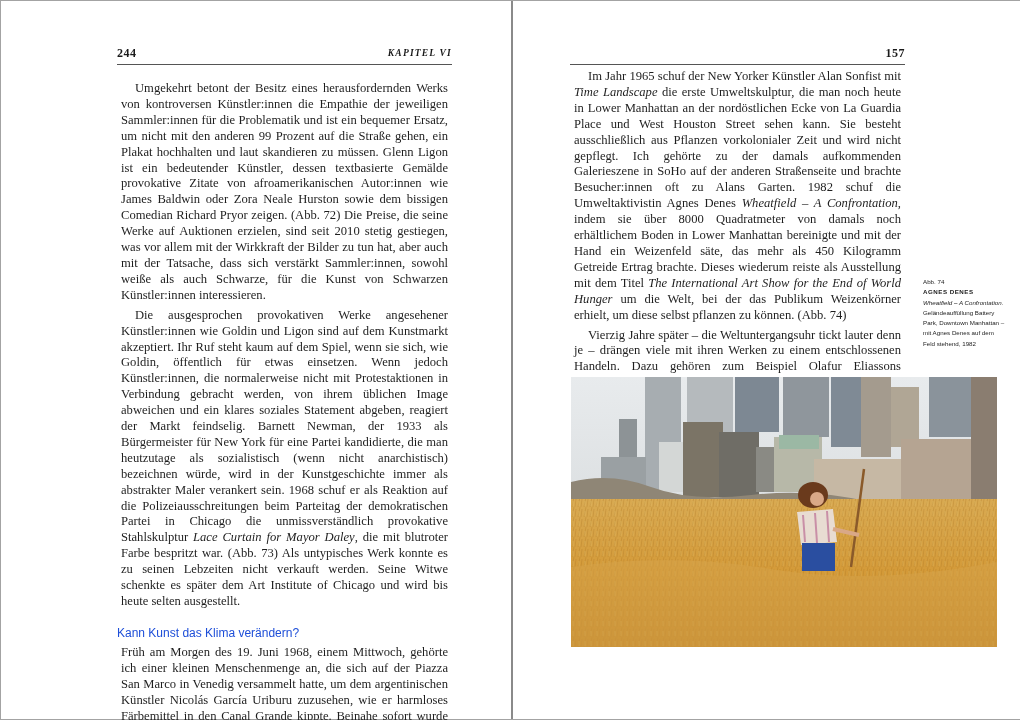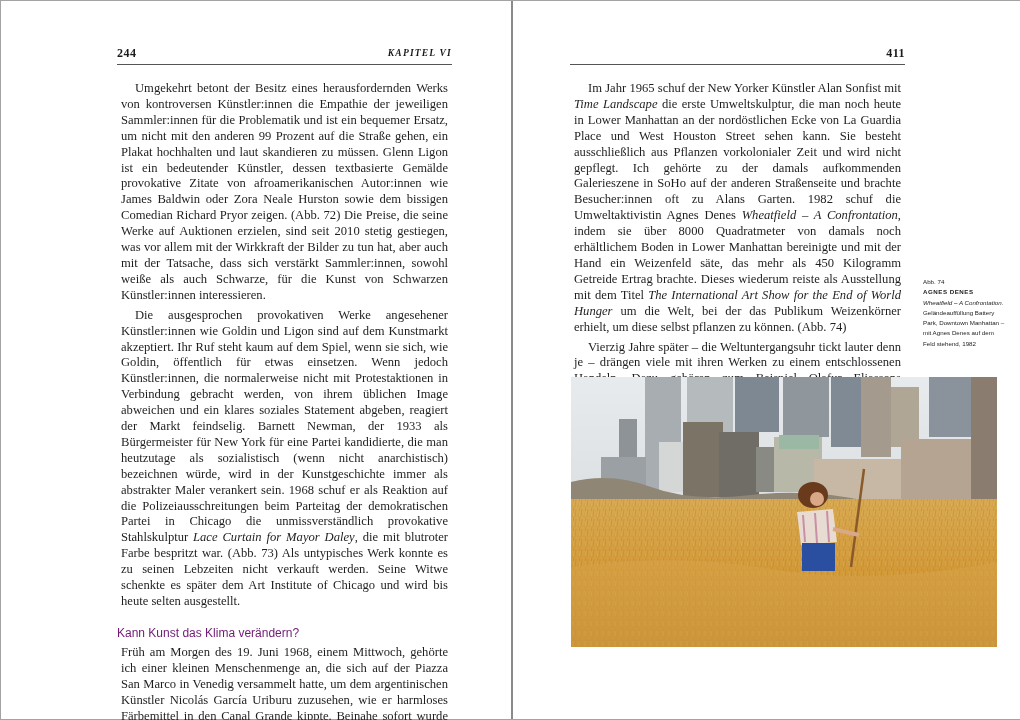--- a/index.html
+++ b/index.html
@@ -15,25 +15,25 @@
   .page-right .running-head { left: 57px; width: 335px; }
   .folio { position: absolute; top: 0; font-size: 12px; font-weight: bold; letter-spacing: 0.5px; }
   .page-left .folio { left: 0; }
   .page-right .folio { right: 0; }
   .chapter { position: absolute; top: 2px; font-size: 9.5px; font-weight: bold; letter-spacing: 1.2px; text-transform: uppercase; white-space: nowrap; font-style: italic; }
   .page-left .chapter { right: 0; }
   .page-right .chapter { left: 0; letter-spacing: 0.9px; }
 
   .body-text { position: absolute; font-family: "Liberation Serif", "DejaVu Serif", serif; font-size: 12.6px; line-height: 15.9px; color: #1e1e1e; text-align: justify; hyphens: manual; }
   .page-left .body-text { left: 116px; width: 335px; top: 76px; }
-  .page-right .body-text { left: 57px; width: 335px; top: 76px; }
+  .page-right .body-text { left: 57px; width: 335px; top: 64px; }
   .body-text p { margin: 4px; text-indent: 14px; }
   .body-text p.noindent { text-indent: 0; }
   .body-text em { font-style: italic; }
-  .subhead { font-family: "Liberation Sans", "DejaVu Sans", sans-serif; font-size: 12px; font-weight: normal; color: #701a75; margin: 15px 0 0 0; line-height: 16px; }
+  .subhead { font-family: "Liberation Sans", "DejaVu Sans", sans-serif; font-size: 12px; font-weight: normal; color: #1d4ed8; margin: 15px 0 0 0; line-height: 16px; }
 
   .caption { position: absolute; left: 410px; top: 276px; width: 82px; font-family: "Liberation Sans", "DejaVu Sans", sans-serif; font-size: 6.2px; line-height: 10.3px; color: #222; }
   .caption .cap-label { display: block; }
   .caption .cap-title { display: block; font-weight: bold; letter-spacing: 0.5px; }
   .caption .cap-text em { font-style: italic; }
 
   .photo { position: absolute; left: 58px; top: 376px; width: 426px; height: 270px; overflow: hidden; }
   .photo svg { display: block; }
 </style>
 </head>
@@ -52,21 +52,21 @@
       <p><span>Die ausgesprochen provokativen Werke angesehener Künstler:innen wie Goldin und Ligon sind auf dem Kunstmarkt akzeptiert. Ihr Ruf steht kaum auf dem Spiel, wenn sie sich, wie Goldin, öffentlich für etwas einsetzen. Wenn je­doch Künstler:innen, die normalerweise nicht mit Protestaktionen in Verbin­dung gebracht werden, von ihrem üblichen Image abweichen und ein klares soziales Statement abgeben, reagiert der Markt feindselig. Barnett Newman, der 1933 als Bürgermeister für New York für eine Partei kandidierte, die man heutzutage als sozialistisch (wenn nicht anarchistisch) bezeichnen würde, wird in der Kunstgeschichte immer als abstrakter Maler verankert sein. 1968 schuf er als Reaktion auf die Polizeiausschreitungen beim Parteitag der demokratischen Partei in Chicago die unmissverständlich provokative Stahlskulptur </span><em>Lace Curtain for Mayor Daley</em><span>, die mit blutroter Farbe bespritzt war. (Abb. 73) Als untypisches Werk konnte es zu seinen Lebzeiten nicht verkauft werden. Seine Witwe schenkte es später dem Art Institute of Chicago und wird bis heute selten ausgestellt.</span></p>
       <h3 class="subhead">Kann Kunst das Klima verändern?</h3>
       <p class="noindent">Früh am Morgen des 19. Juni 1968, einem Mittwoch, gehörte ich einer kleinen Menschenmenge an, die sich auf der Piazza San Marco in Venedig versammelt hatte, um dem argentinischen Künstler Nicolás García Uriburu zuzusehen, wie er harmloses Färbemittel in den Canal Grande kippte. Beinahe sofort wurde die Wasserstraße leuchtend grün – bis hinaus aufs Meer. Als einer der ersten künstlerischen Umweltaktivist:innen protestierte Uriburu gegen die Verschmutzung von Venedigs Wasserwegen, als sich die Stadt mit Biennale-Besucher:innen füllte. Ein paar Jahre später lud die Partei Die Grünen, mit­gegründet von dem Künstler Joseph Beuys, Uriburu dazu ein, den Rhein wäh­rend eines Protesttags ebenfalls zu färben. Auf der documenta 1982 in Kassel pflanzten Uriburu und Beuys siebentausend Eichen als weitere von Kunst inspirierte ökologische Protestaktion.</p>
     </div>
   </div>
 
   <div class="gutter"></div>
 
   <div class="page page-right">
     <div class="running-head">
-      <span class="folio">411</span>
+      <span class="folio">157</span>
     </div>
 
     <div class="body-text">
       <p><span>Im Jahr 1965 schuf der New Yorker Künstler Alan Sonfist mit </span><em>Time Landscape</em><span> die erste Umweltskulptur, die man noch heute in Lower Manhattan an der nordöstlichen Ecke von La Guardia Place und West Houston Street sehen kann. Sie besteht ausschließlich aus Pflanzen vorkolonialer Zeit und wird nicht gepflegt. Ich gehörte zu der damals aufkommenden Galerieszene in SoHo auf der anderen Straßenseite und brachte Besucher:innen oft zu Alans Garten. 1982 schuf die Umweltaktivistin Agnes Denes </span><em>Wheatfield – A Confrontation</em><span>, indem sie über 8000 Quadratmeter von damals noch erhältlichem Boden in Lower Manhattan bereinigte und mit der Hand ein Weizenfeld säte, das mehr als 450 Kilogramm Getreide Ertrag brachte. Dieses wiederum reiste als Aus­stellung mit dem Titel </span><em>The International Art Show for the End of World Hunger</em><span> um die Welt, bei der das Publikum Weizenkörner erhielt, um diese selbst pflanzen zu können. (Abb. 74)</span></p>
       <p><span>Vierzig Jahre später – die Weltuntergangsuhr tickt lauter denn je – drängen viele mit ihren Werken zu einem entschlossenen Handeln. Dazu gehören zum Beispiel Olafur Eliassons Installation </span><em>Ice Watch</em><span> als Antwort auf den UN-Kli­magipfel im Jahr 2015, Ai Weiweis riesiger Eisenbaum </span><em>Pequi Tree</em><span>, der auf Bra­siliens schrumpfenden Regenwald aufmerksam macht, oder LaToya Ruby Fraziers </span><em>Flint Is Family</em><span>, eine zutiefst berührende fotografische Exegese über</span></p>
     </div>
 
     <div class="caption">
       <span class="cap-label">Abb. 74</span>
       <span class="cap-title">AGNES DENES</span>

